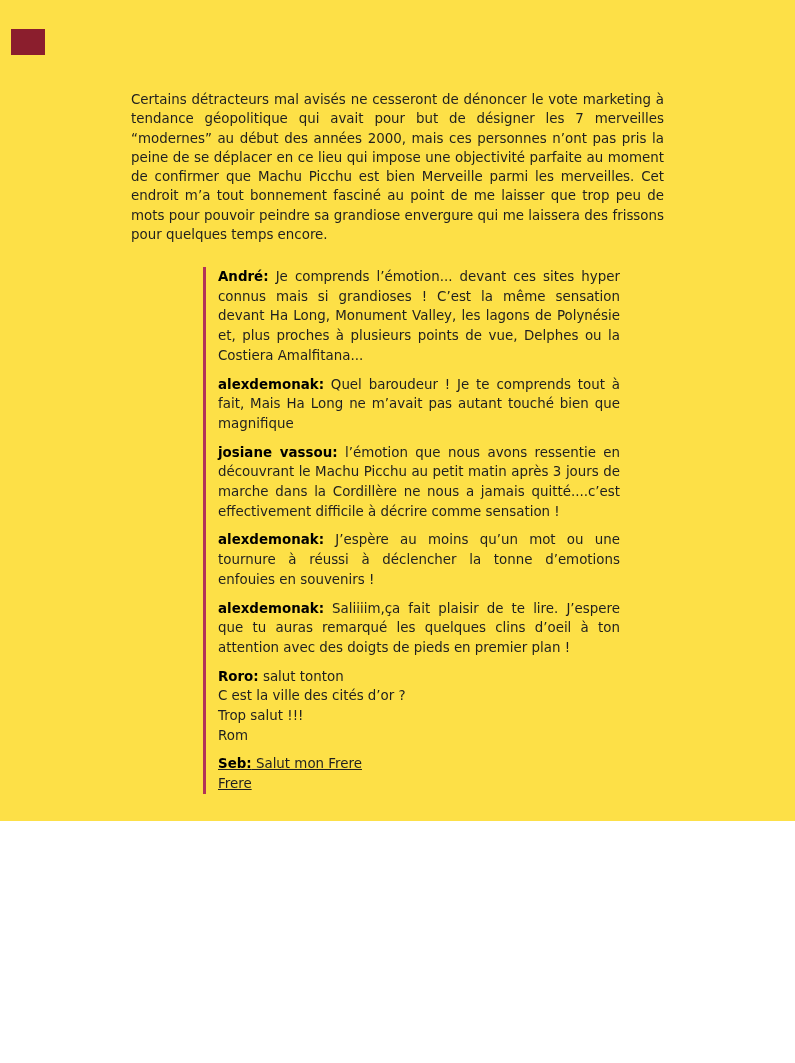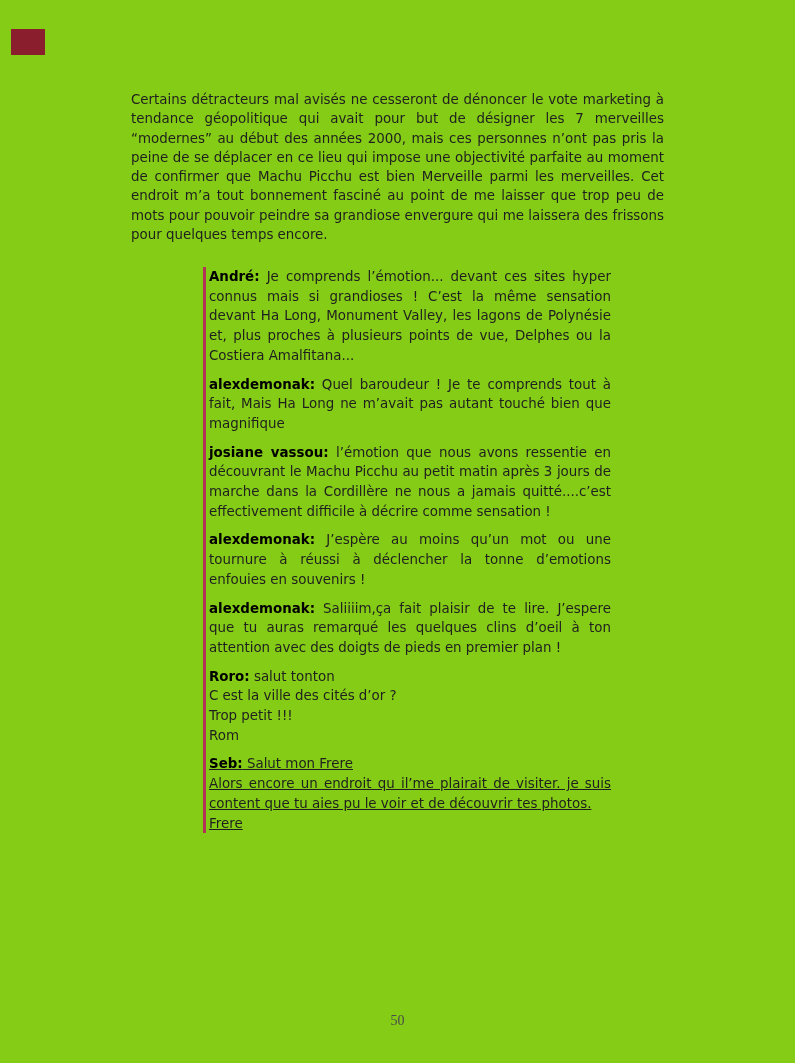--- a/index.html
+++ b/index.html
@@ -3,22 +3,22 @@
 <meta charset="utf-8">
 <style>
   html, body {
     margin: 0;
     padding: 0;
     background: #ffffff;
   }
   .page {
     position: relative;
     width: 795px;
-    height: 1063px;
-    background: #84cc16;
+    height: 821px;
+    background: #fde047;
     overflow: hidden;
     font-family: "DejaVu Sans", sans-serif;
     color: #1f1f1f;
   }
   .corner-marker {
     position: absolute;
     left: 11px;
     top: 29px;
     width: 34px;
     height: 26px;
@@ -32,21 +32,21 @@
     font-size: 13.4px;
     line-height: 19.3px;
     text-align: justify;
     color: #1f1f1f;
   }
   .comments {
     position: absolute;
     left: 203px;
     top: 267px;
     width: 402px;
-    padding-left: 3px;
+    padding-left: 12px;
     border-left: 3px solid #b23358;
   }
   .comment {
     margin: 0 0 9px 0;
   }
   .comment:last-child {
     margin-bottom: 0;
     text-decoration: underline;
   }
   .comment p {
@@ -89,23 +89,22 @@
       </div>
       <div class="comment">
         <p><strong>alexdemonak:</strong> J’espère au moins qu’un mot ou une tournure à réussi à déclencher la tonne d’emotions enfouies en souvenirs !</p>
       </div>
       <div class="comment">
         <p><strong>alexdemonak:</strong> Saliiiim,ça fait plaisir de te lire. J’espere que tu auras remarqué les quelques clins d’oeil à ton attention avec des doigts de pieds en premier plan !</p>
       </div>
       <div class="comment">
         <p><strong>Roro:</strong> salut tonton</p>
         <p>C est la ville des cités d’or ?</p>
-        <p>Trop petit !!!</p>
+        <p>Trop salut !!!</p>
         <p>Rom</p>
       </div>
       <div class="comment">
         <p><strong>Seb:</strong> Salut mon Frere</p>
-        <p>Alors encore un endroit qu il’me plairait de visiter. je suis content que tu aies pu le voir et de découvrir tes photos.</p>
         <p>Frere</p>
       </div>
     </div>
   <div class="page-number">50</div>
 </div>
 
 </body></html>

